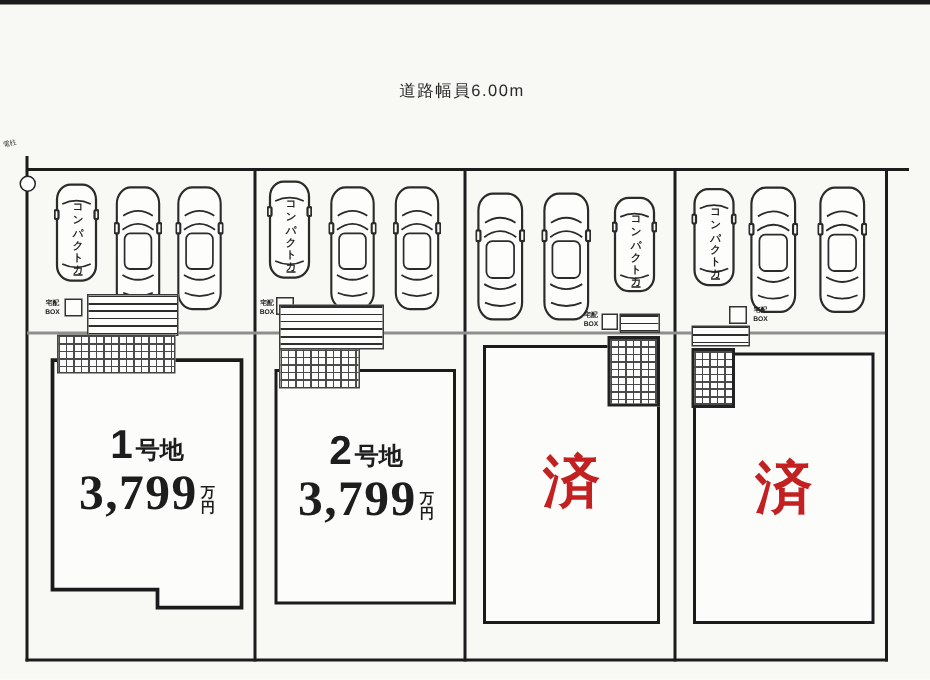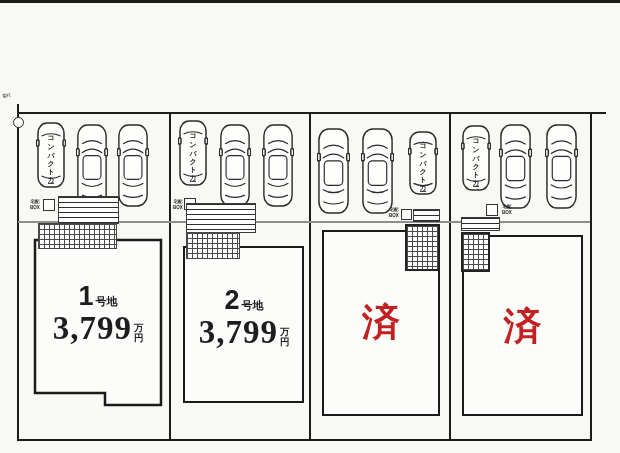--- a/index.html
+++ b/index.html
@@ -52,21 +52,21 @@
       repeating-linear-gradient(to right,#4a4a4a 0px,#4a4a4a 1px,transparent 1px,transparent 5px),
       repeating-linear-gradient(to bottom,#4a4a4a 0px,#4a4a4a 1px,transparent 1px,transparent 5px);
   }
   .hatch.bold{border:2px solid #222;}
   .building{
     position:absolute;background:#fcfcfa;border:2.5px solid #1b1b1b;
   }
   .lot-text{position:absolute;text-align:center;}
   .lotnum-row{display:flex;align-items:baseline;justify-content:center;gap:2px;}
   .lot-number{font-size:27px;font-weight:bold;line-height:1;}
-  .lot-suffix{font-size:11px;font-weight:bold;}
+  .lot-suffix{font-size:16px;font-weight:bold;}
   .price-row{display:flex;align-items:center;justify-content:center;margin-top:2px;}
   .price{
     font-family:"Liberation Serif", serif;font-size:33px;font-weight:bold;
     line-height:1;letter-spacing:1px;
   }
   .unit-col{
     display:flex;flex-direction:column;font-size:9.5px;line-height:9.5px;
     margin-left:2px;margin-top:8px;font-weight:bold;
   }
   .sold{
@@ -95,20 +95,21 @@
       <path class="car-detail" d="M5.5 55 Q15 59.5 24.5 55"></path>
       <rect class="car-line" x="0.4" y="19" width="2.6" height="6" rx="1"></rect>
       <rect class="car-line" x="27" y="19" width="2.6" height="6" rx="1"></rect>
     </g>
   </defs>
 </svg>
 
 <div class="canvas">
 
   <div class="hline" style="left:0;top:3;width:620px;height:3px;"></div>
+  <div class="road-label" style="left:238px;top:53px;width:140px;">道路幅員6.00m</div>
 
   <div class="hline" style="left:18px;top:112px;width:588px;height:2px;"></div>
   <div class="vline" style="left:17px;top:104px;width:2px;height:337px;"></div>
   <div class="vline" style="left:590px;top:112px;width:2px;height:329px;"></div>
   <div class="hline" style="left:17px;top:439px;width:575px;height:2px;"></div>
   <div class="vline" style="left:169px;top:112px;width:2px;height:329px;"></div>
   <div class="vline" style="left:309px;top:112px;width:2px;height:329px;"></div>
   <div class="vline" style="left:449px;top:112px;width:2px;height:329px;"></div>
   <div class="front-line" style="left:18px;top:221px;width:572px;height:2px;"></div>
 

